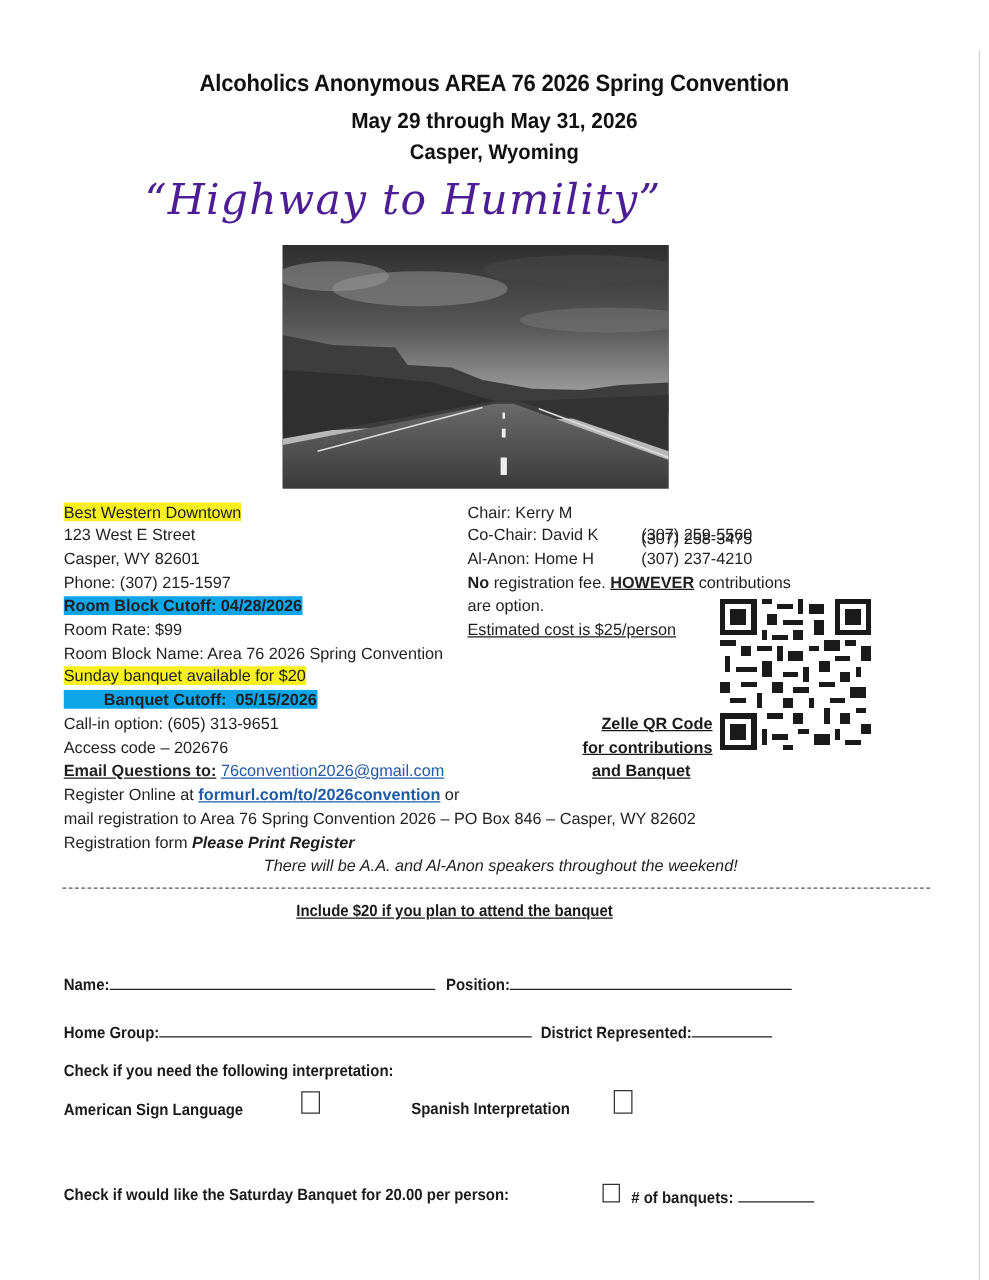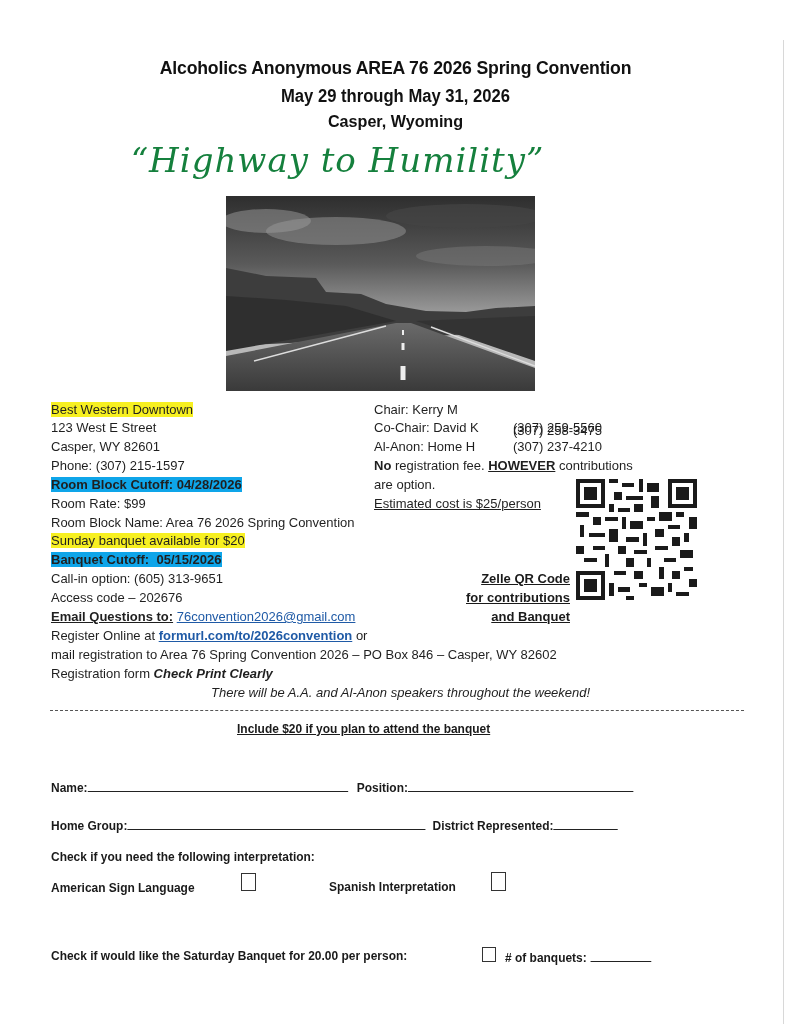--- a/index.html
+++ b/index.html
@@ -6,21 +6,21 @@
     body {
       width: 791px; height: 1024px; background: #ffffff; position: relative; overflow: hidden;
       font-family: "Liberation Sans", sans-serif; color: #1a1a1a;
     }
     .edge-line { position: absolute; left: 783px; top: 40px; width: 1px; height: 984px; background: #d8d8d8; }
     .abs { position: absolute; }
     .hdr { position: absolute; left: 0; width: 791px; text-align: center; font-family: "Liberation Sans", sans-serif; font-weight: bold; color: #111; transform-origin: center; }
     .h1 { top: 57px; font-size: 19px; letter-spacing: -0.2px; transform: scaleX(0.93); }
     .h2 { top: 86px; font-size: 17.5px; transform: scaleX(0.95); }
     .h3 { top: 112px; font-size: 17px; transform: scaleX(0.95); }
-    .theme { position: absolute; left: 0; width: 645px; top: 140px; text-align: center; font-family: "DejaVu Serif", serif; font-style: italic; font-size: 34px; color: #15803d; letter-spacing: 1px; padding-left: 15px; }
+    .theme { position: absolute; left: 0; width: 645px; top: 140px; text-align: center; font-family: "DejaVu Serif", serif; font-style: italic; font-size: 34px; color: #4c1d95; letter-spacing: 1px; }
     .photo { position: absolute; left: 226px; top: 196px; width: 309px; height: 195px; overflow: hidden; background: #555; }
     .line { position: absolute; font-size: 13px; line-height: 18px; white-space: nowrap; color: #1f1f1f; }
     .hl-yellow { background: #f7f021; }
     .hl-gray { background: #0ea5e9; font-weight: bold; }
     .b { font-weight: bold; }
     .u { text-decoration: underline; }
     .link { color: #1f5aa6; text-decoration: underline; }
     .link-b { color: #1f5aa6; text-decoration: underline; font-weight: bold; }
     .it { font-style: italic; }
     .dashed { position: absolute; left: 50px; top: 710px; width: 694px; border-top: 1px dashed #555; }
@@ -73,30 +73,30 @@
 </div>
 
 <div class="line" style="left:51px; top:401px;"><span class="hl-yellow">Best Western Downtown</span></div>
 <div class="line" style="left:51px; top:419px;">123 West E Street</div>
 <div class="line" style="left:51px; top:438px;">Casper, WY 82601</div>
 <div class="line" style="left:51px; top:457px;">Phone: (307) 215-1597</div>
 <div class="line" style="left:51px; top:476px;"><span class="hl-gray">Room Block Cutoff: 04/28/2026</span></div>
 <div class="line" style="left:51px; top:495px;">Room Rate: $99</div>
 <div class="line" style="left:51px; top:514px;">Room Block Name: Area 76 2026 Spring Convention</div>
 <div class="line" style="left:51px; top:532px;"><span class="hl-yellow">Sunday banquet available for $20</span></div>
-<div class="line" style="left:51px; top:551px;"><span class="hl-gray" style="white-space:pre;">Banquet Cutoff:  05/15/2026</span></div>
+<div class="line" style="left:51px; top:551px;"><span class="hl-gray" style="white-space:pre;padding-left:32px;">Banquet Cutoff:  05/15/2026</span></div>
 <div class="line" style="left:51px; top:570px;">Call-in option: (605) 313-9651</div>
 <div class="line" style="left:51px; top:589px;">Access code – 202676</div>
 <div class="line" style="left:51px; top:608px;">
   <span class="b u">Email Questions to:</span>
   <span class="link">76convention2026@gmail.com</span>
 </div>
 <div class="line" style="left:51px; top:627px;"><span>Register Online at </span><span class="link-b">formurl.com/to/2026convention</span><span> or</span></div>
 <div class="line" style="left:51px; top:646px;">mail registration to Area 76 Spring Convention 2026 – PO Box 846 – Casper, WY 82602</div>
-<div class="line" style="left:51px; top:665px;"><span>Registration form </span><span class="b it">Check Print Clearly</span></div>
+<div class="line" style="left:51px; top:665px;"><span>Registration form </span><span class="b it">Please Print Register</span></div>
 <div class="line it" style="left:211px; top:684px;">There will be A.A. and Al-Anon speakers throughout the weekend!</div>
 
 <div class="line" style="left:374px; top:401px;">Chair: Kerry M</div>
 <div class="line" style="left:513px; top:422px;">(307) 258-3475</div>
 <div class="line" style="left:374px; top:419px;">Co-Chair: David K</div>
 <div class="line" style="left:513px; top:419px;">(307) 259-5560</div>
 <div class="line" style="left:374px; top:438px;">Al-Anon: Home H</div>
 <div class="line" style="left:513px; top:438px;">(307) 237-4210</div>
 <div class="line" style="left:374px; top:457px;"><span class="b">No</span><span style="white-space:pre;"> registration fee. </span><span class="b u">HOWEVER</span><span style="white-space:pre;"> contributions</span></div>
 <div class="line" style="left:374px; top:476px;">are option.</div>
@@ -166,21 +166,21 @@
       <rect x="22" y="25" width="1" height="2"></rect>
         <rect x="24" y="27" width="3" height="1"></rect>
         <rect x="27" y="24" width="2" height="2"></rect>
         <rect x="12" y="28" width="2" height="1"></rect>
     </g>
   </svg>
 </div>
 <div class="zelle">
   <span>Zelle QR Code</span>
   <span>for contributions</span>
-  <span style="text-align:right; padding-left:16px;">and Banquet</span>
+  <span style="text-align:center; padding-left:16px;">and Banquet</span>
 </div>
 
 <div class="dashed"></div>
 
 <div class="form u" style="left:237px; top:721px;">Include $20 if you plan to attend the banquet</div>
 
 <div class="form" style="left:51px; top:778px;">
   <span>Name:</span><span class="blank" style="width:283px;"></span>
   <span style="margin-left:6px;">Position:</span><span class="blank" style="width:245px;"></span>
 </div>

